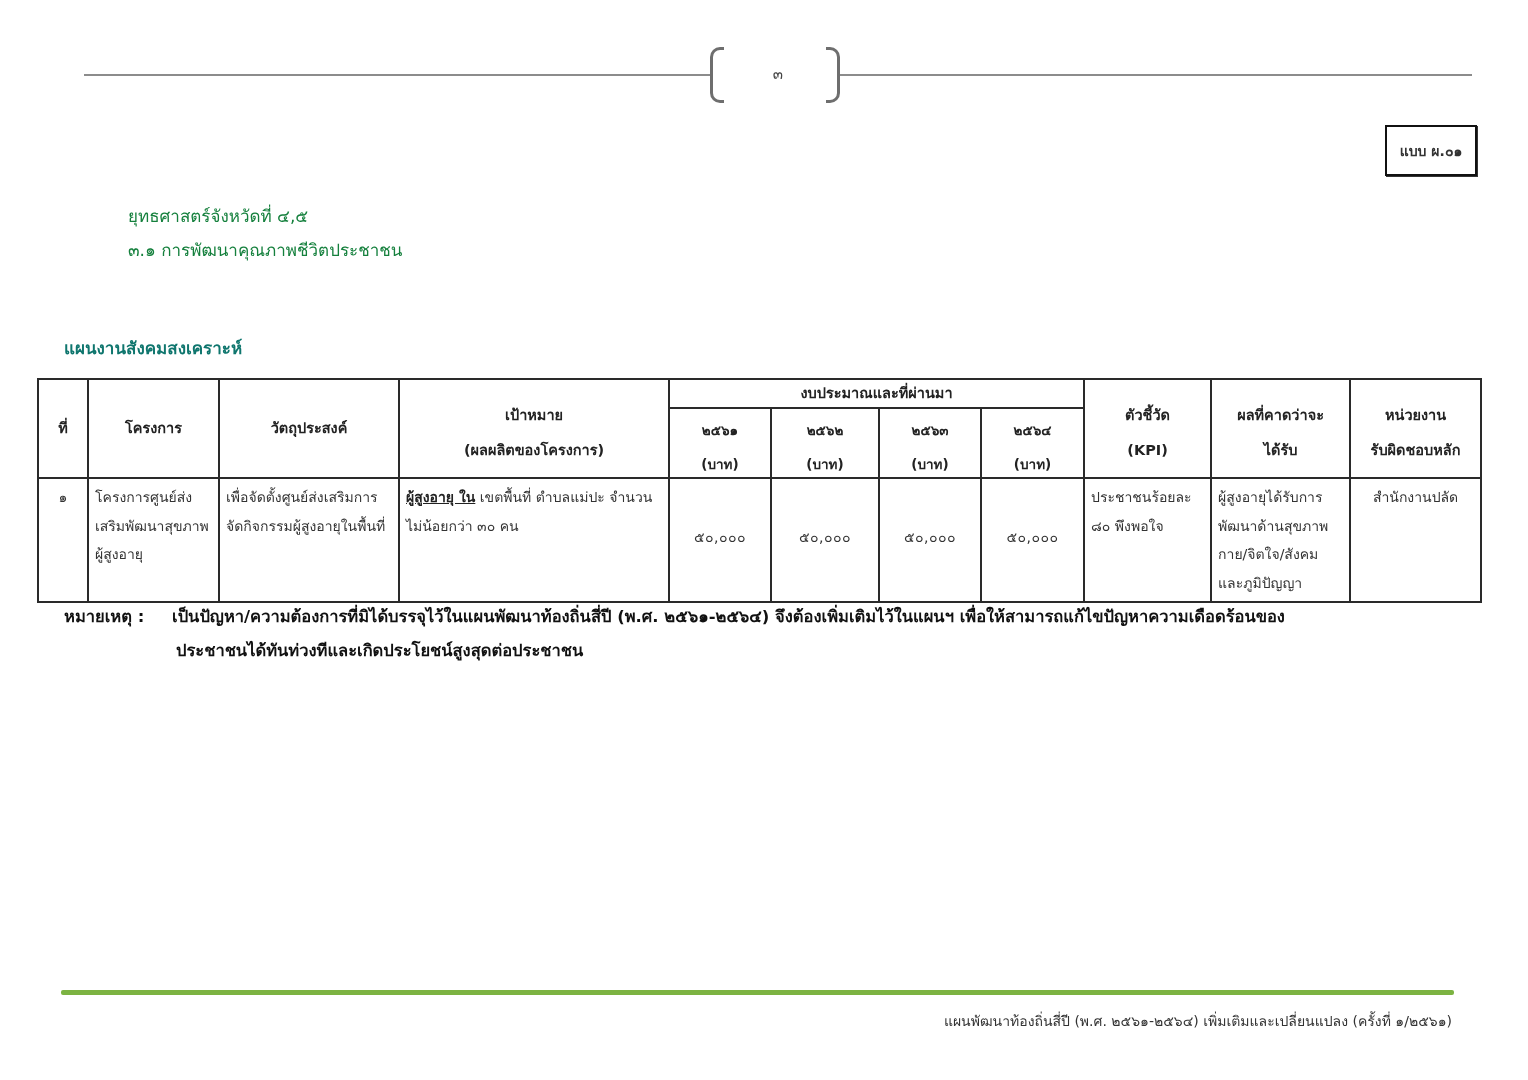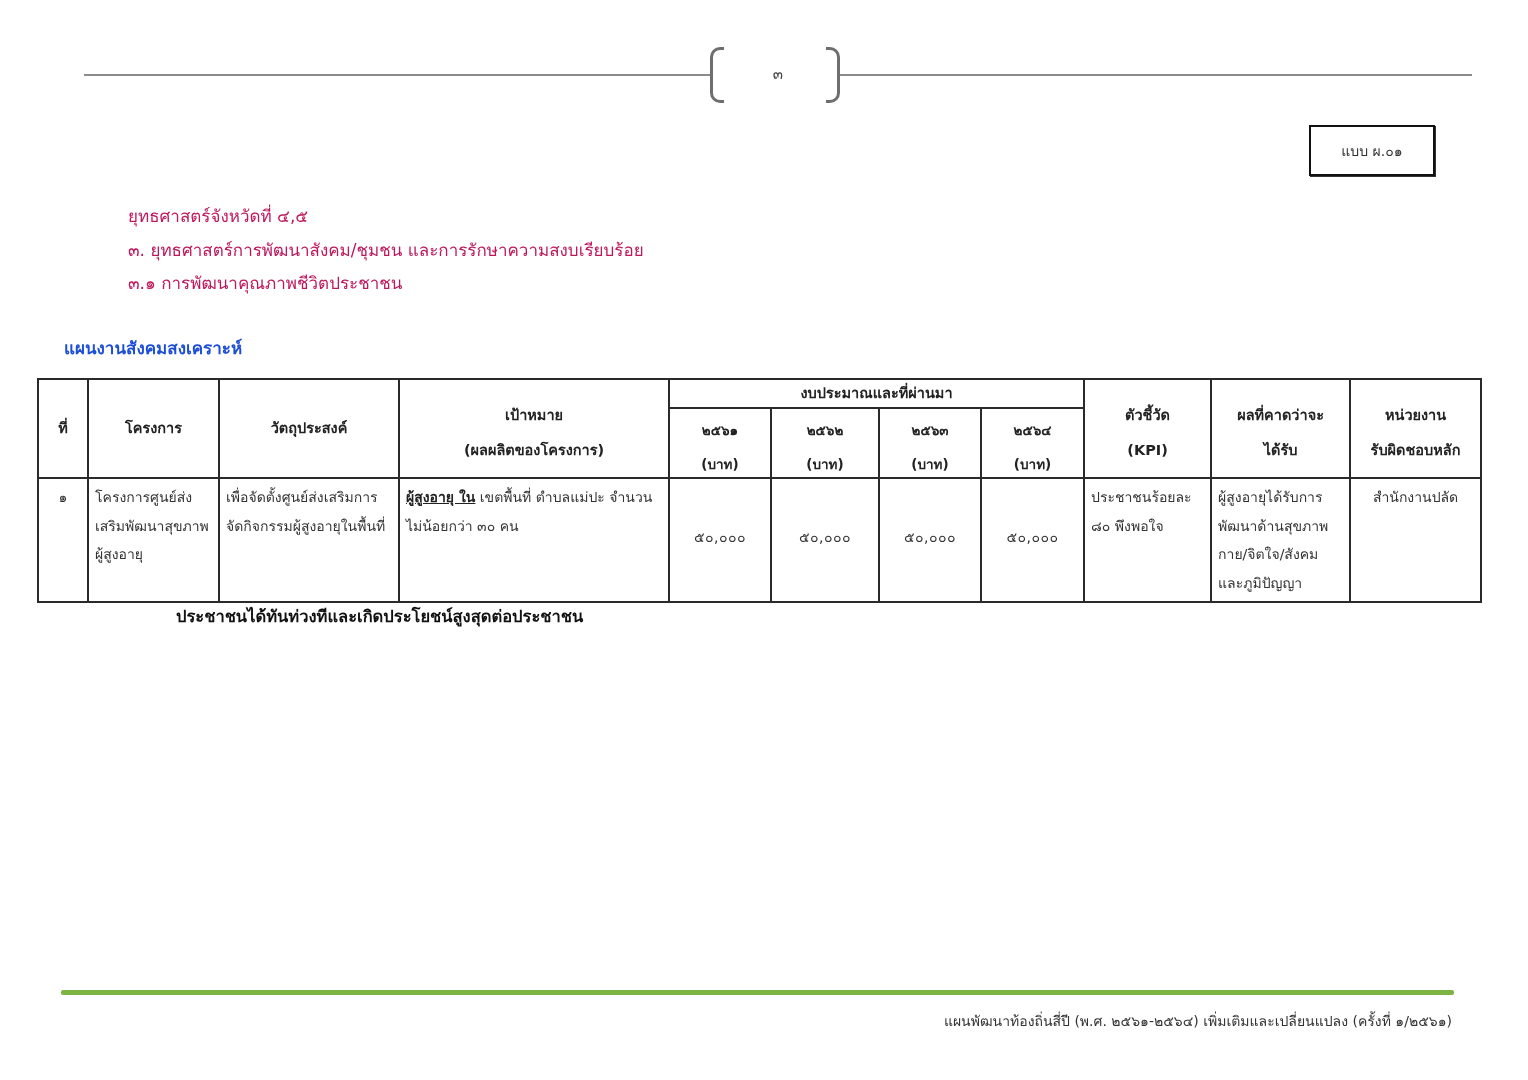--- a/index.html
+++ b/index.html
@@ -48,48 +48,49 @@
       width: 76px;
       text-align: center;
       font-size: 15px;
       color: #444;
     }
 
     
     .form-code {
       position: absolute;
       top: 125px;
-      left: 1309px;
-      width: 126px;
+      left: 1385px;
+      width: 92px;
       height: 51px;
       border: 2px solid #111;
       box-shadow: 1px 1px 0 #333;
       display: flex;
       align-items: center;
       justify-content: center;
       font-size: 14px;
       color: #333;
+      font-weight: bold;
     }
 
     
     .strategy {
       position: absolute;
       left: 128px;
       top: 200px;
       font-size: 17px;
-      color: #be185d;
+      color: #15803d;
       line-height: 33.5px;
     }
     .plan-title {
       position: absolute;
       left: 64px;
       top: 334px;
       font-size: 17px;
       font-weight: bold;
-      color: #1d4ed8;
+      color: #0f766e;
     }
 
     
     .project-table {
       position: absolute;
       left: 37px;
       top: 378px;
       width: 1443px;
       border-collapse: collapse;
       table-layout: fixed;
@@ -177,21 +178,20 @@
 <div class="page-number">๓</div>
 <div class="bracket close"></div>
 <div class="top-rule right"></div>
 
 <div class="form-code">
   <span>แบบ ผ.๐๑</span>
 </div>
 
 <div class="strategy">
   <div>ยุทธศาสตร์จังหวัดที่ ๔,๕</div>
-  <div>๓. ยุทธศาสตร์การพัฒนาสังคม/ชุมชน  และการรักษาความสงบเรียบร้อย</div>
   <div>๓.๑ การพัฒนาคุณภาพชีวิตประชาชน</div>
 </div>
 <div class="plan-title">แผนงานสังคมสงเคราะห์</div>
 
 <table class="project-table">
   <colgroup>
     <col style="width:50px">
     <col style="width:131px">
     <col style="width:180px">
     <col style="width:270px">
@@ -258,17 +258,20 @@
       <td class="money">๕๐,๐๐๐</td>
       <td class="money">๕๐,๐๐๐</td>
       <td>ประชาชนร้อยละ ๘๐ พึงพอใจ</td>
       <td>ผู้สูงอายุได้รับการพัฒนาด้านสุขภาพกาย/จิตใจ/สังคม และภูมิปัญญา</td>
       <td class="center">สำนักงานปลัด</td>
     </tr>
   </tbody>
 </table>
 
 <div class="remark">
+  <div>
+    <span class="label">หมายเหตุ  :</span><span>เป็นปัญหา/ความต้องการที่มิได้บรรจุไว้ในแผนพัฒนาท้องถิ่นสี่ปี (พ.ศ. ๒๕๖๑-๒๕๖๔) จึงต้องเพิ่มเติมไว้ในแผนฯ เพื่อให้สามารถแก้ไขปัญหาความเดือดร้อนของ</span>
+  </div>
   <div class="line2">ประชาชนได้ทันท่วงทีและเกิดประโยชน์สูงสุดต่อประชาชน</div>
 </div>
 
 <div class="footer-rule"></div>
 <div class="footer-text">แผนพัฒนาท้องถิ่นสี่ปี (พ.ศ. ๒๕๖๑-๒๕๖๔) เพิ่มเติมและเปลี่ยนแปลง (ครั้งที่ ๑/๒๕๖๑)</div>
 
 </body></html>

